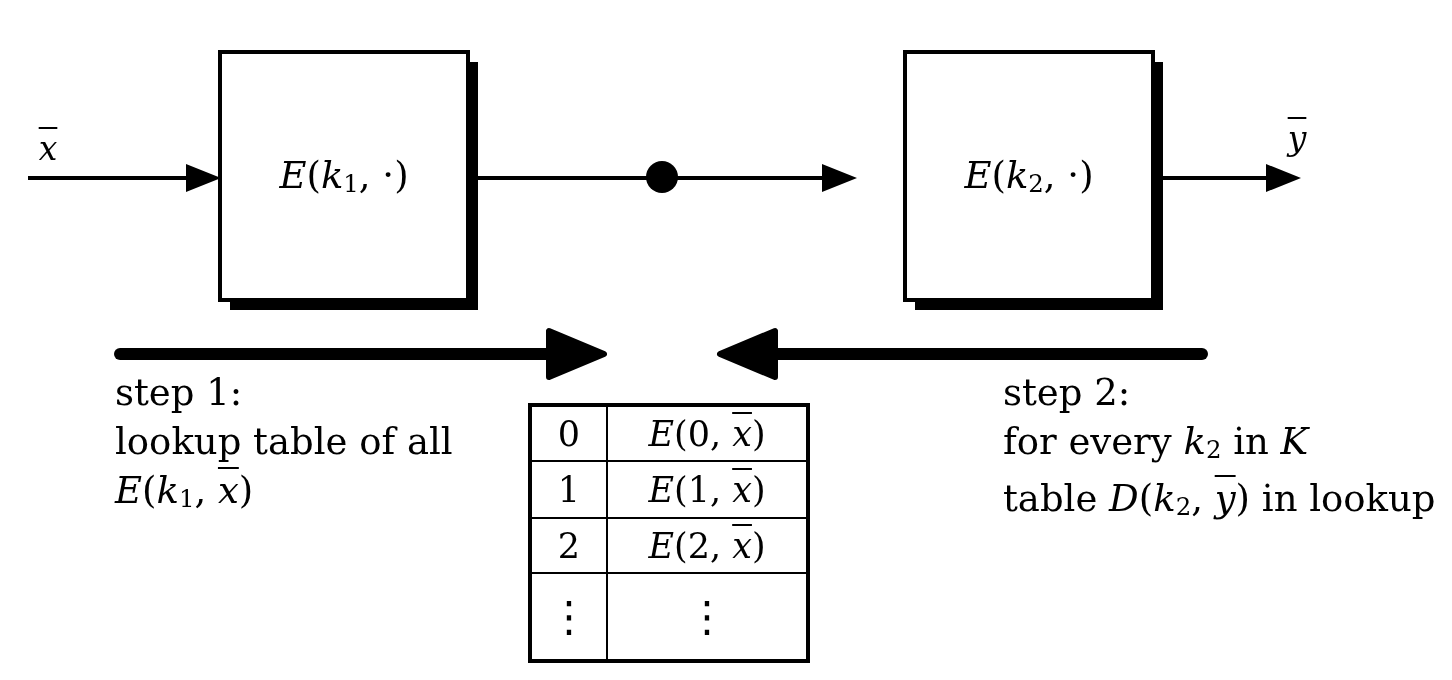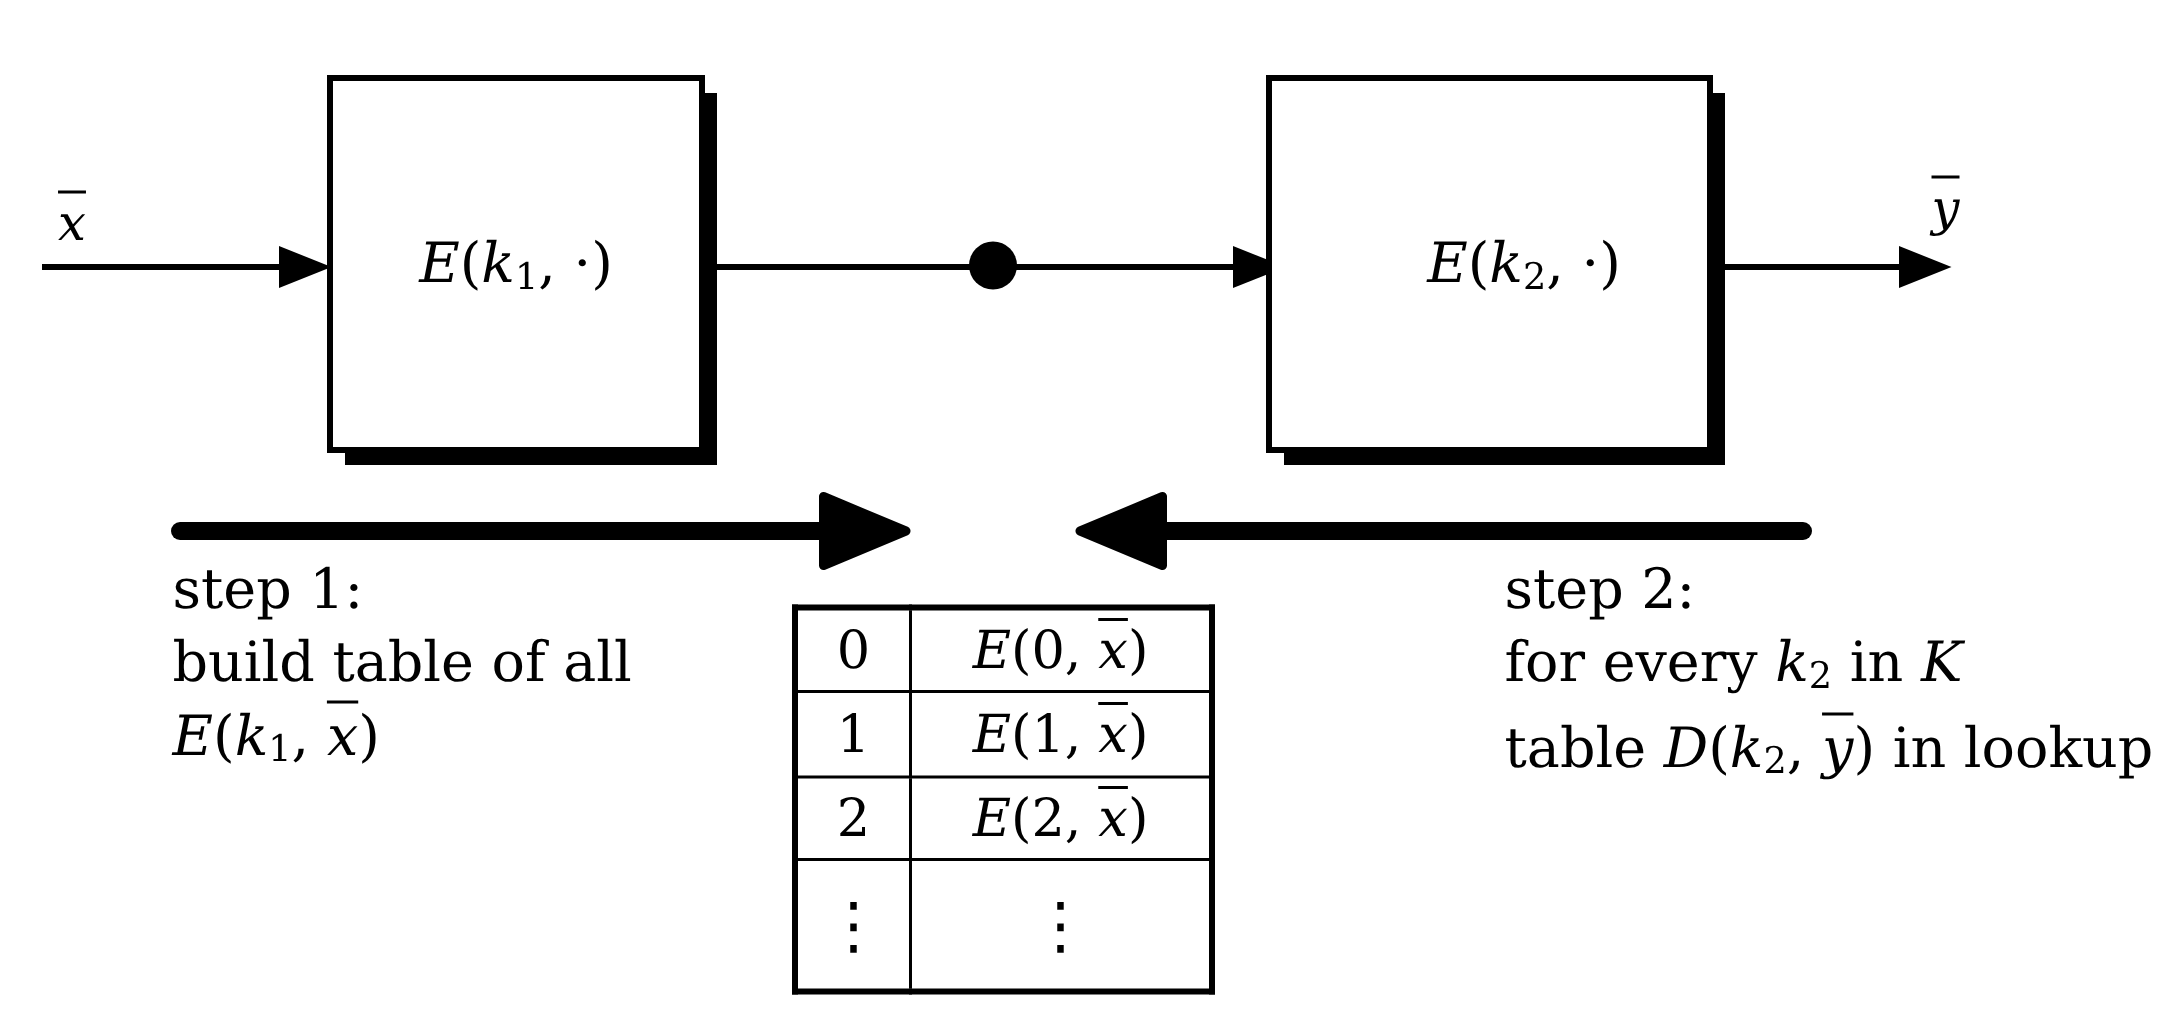--- a/index.html
+++ b/index.html
@@ -15,21 +15,21 @@
 
   .encbox{
     position:absolute;
     width:244px;height:244px;
     border:4px solid #000;
     background:#fff;
     box-shadow:10px 10px 0 -2px #000;
     display:flex;align-items:center;justify-content:center;
   }
   #box1{left:218px;top:50px;}
-  #box2{left:844px;top:50px;padding-left:46px;}
+  #box2{left:903px;top:50px;}
   .box-label{font-size:37px;white-space:nowrap;}
 
   .wire-label{position:absolute;font-size:33px;text-align:center;white-space:nowrap;}
   #input-label{left:26px;top:129px;width:44px;}
   #output-label{left:1274px;top:119px;width:46px;}
 
   .caption{
     position:absolute;
     font-size:37px;
     line-height:49px;
@@ -103,21 +103,21 @@
   </div>
   <div id="box2" class="encbox">
     <span class="box-label"><span class="seg-i">E</span><span class="seg-r">(</span><span class="seg-i">k</span><span class="seg-s">2</span><span class="seg-r">, ·)</span></span>
   </div>
 
   <div id="input-label" class="wire-label"><span class="seg-io">x</span></div>
   <div id="output-label" class="wire-label"><span class="seg-io">y</span></div>
 
   <div id="step1-caption" class="caption">
     <div><span class="seg-r">step 1:</span></div>
-    <div><span class="seg-r">build table of all</span></div>
+    <div><span class="seg-r">lookup table of all</span></div>
     <div><span class="seg-i">E</span><span class="seg-r">(</span><span class="seg-i">k</span><span class="seg-s">1</span><span class="seg-r">, </span><span class="seg-io">x</span><span class="seg-r">)</span></div>
   </div>
   <div id="step2-caption" class="caption">
     <div><span class="seg-r">step 2:</span></div>
     <div><span class="seg-r">for every </span><span class="seg-i">k</span><span class="seg-s">2</span><span class="seg-r"> in </span><span class="seg-cal">K</span></div>
     <div><span class="seg-r">table </span><span class="seg-i">D</span><span class="seg-r">(</span><span class="seg-i">k</span><span class="seg-s">2</span><span class="seg-r">, </span><span class="seg-io">y</span><span class="seg-r">)</span><span class="seg-r"> in lookup</span></div>
   </div>
 
   <table id="lookup-table">
     <tbody>

